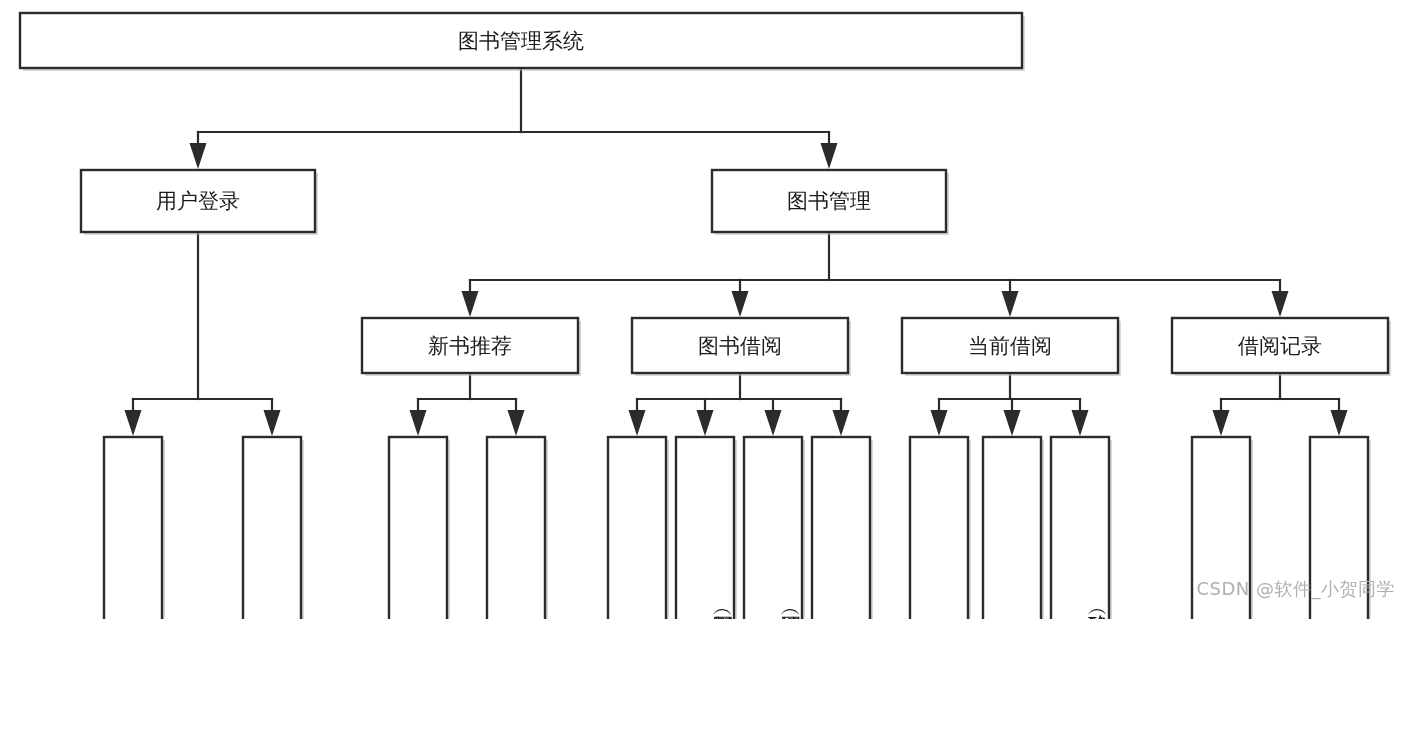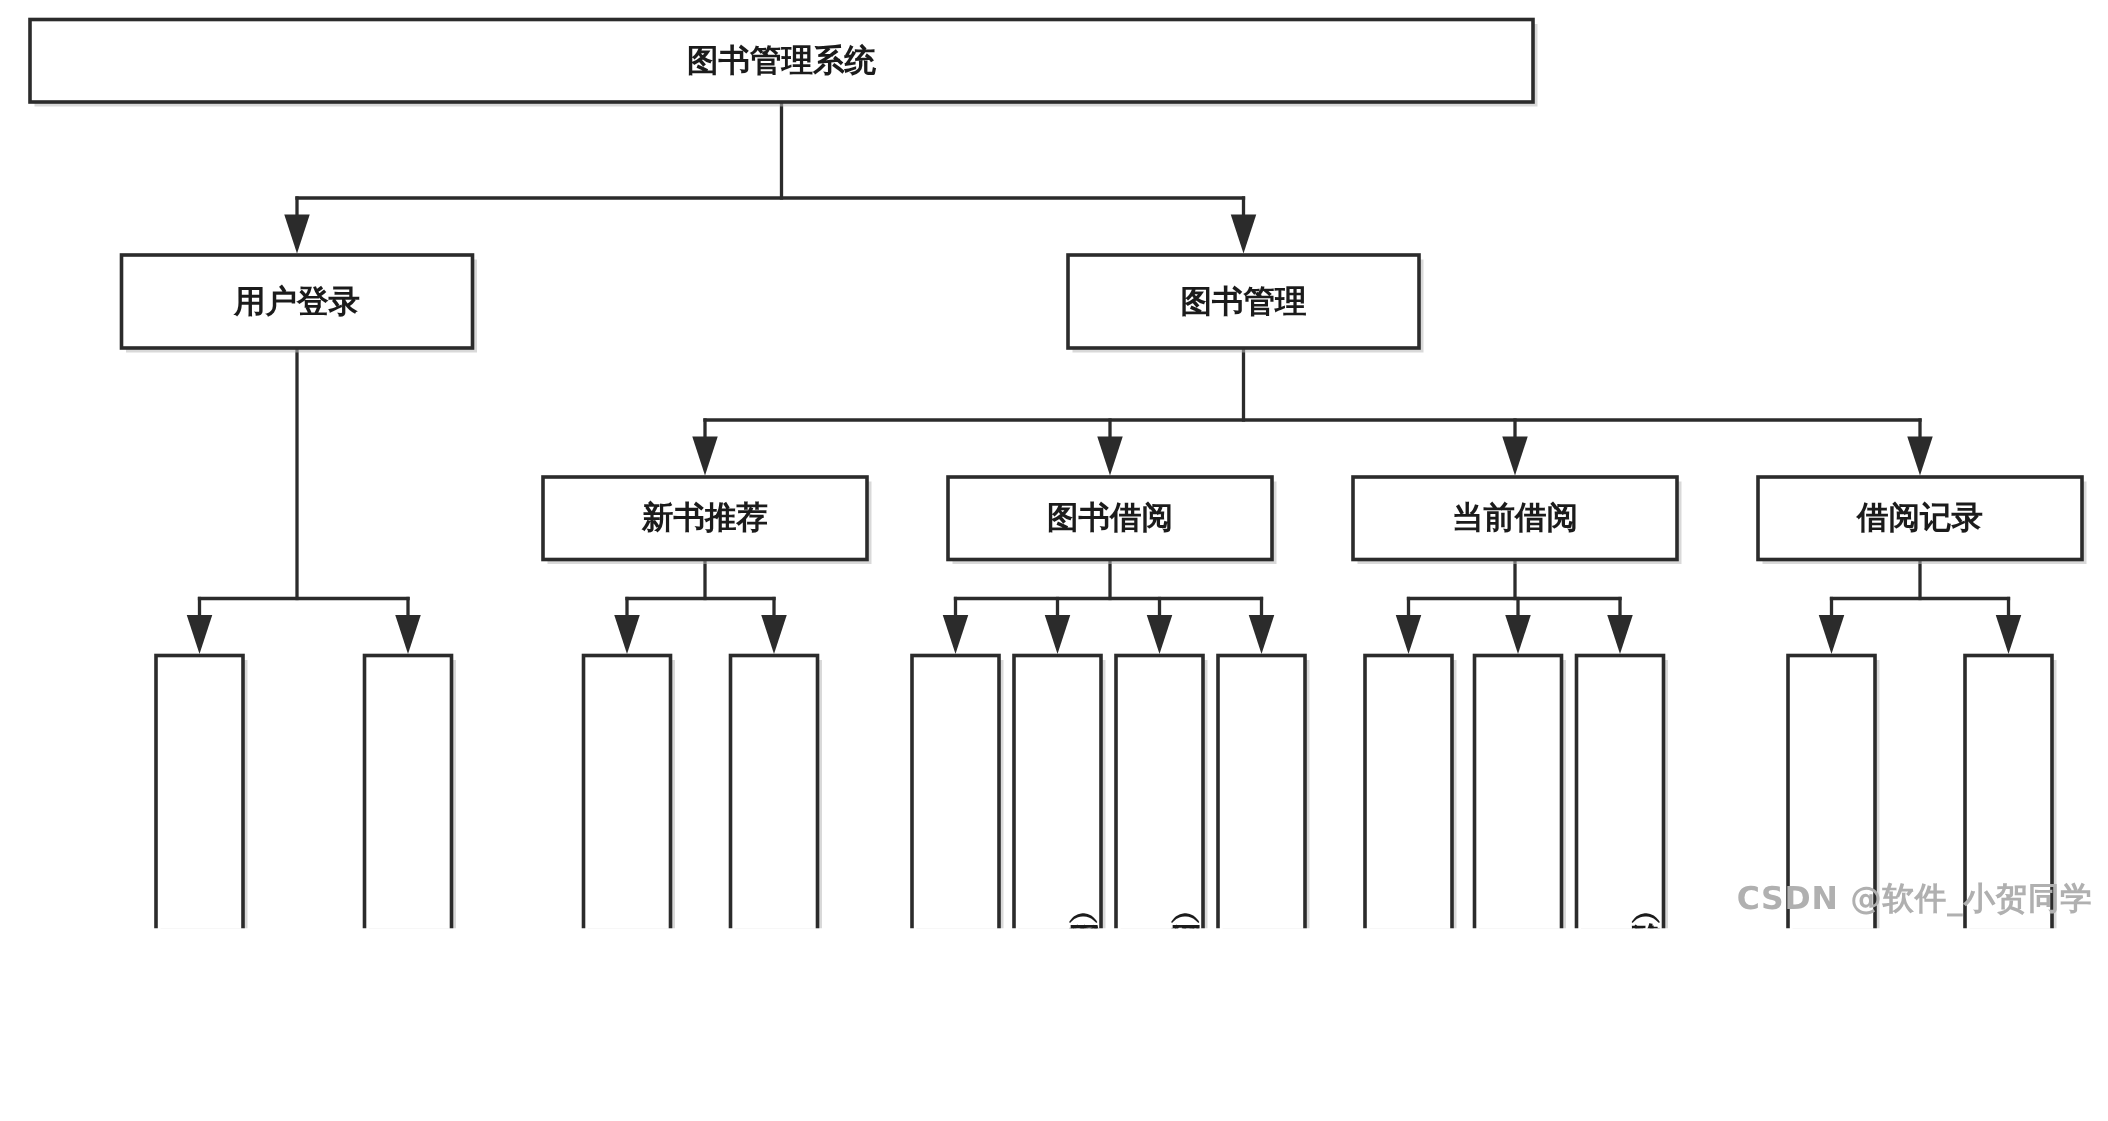--- a/index.html
+++ b/index.html
@@ -9,21 +9,20 @@
   }
   body {
     font-family: "DejaVu Sans", "Liberation Sans", sans-serif;
   }
   #diagram-root {
     position: relative;
     width: 1405px;
     height: 619px;
     background: #ffffff;
     overflow: hidden;
-    font-weight: bold;
   }
   svg#tree {
     position: absolute;
     left: 0;
     top: 0;
     width: 1405px;
     height: 747px;
   }
   .node-rect {
     fill: #ffffff;
@@ -61,23 +60,23 @@
     font-size: 21px;
     line-height: 1.12;
     color: #1b1b1b;
     letter-spacing: 1px;
     white-space: nowrap;
     pointer-events: none;
   }
   .watermark {
     position: absolute;
     right: 10px;
-    bottom: 6px;
-    font-family: "DejaVu Sans", "Liberation Sans", sans-serif;
-    font-size: 21px;
+    bottom: 18px;
+    font-family: "DejaVu Sans", "Liberation Sans", sans-serif;
+    font-size: 18px;
     color: #b0b0b0;
     letter-spacing: 0.5px;
     white-space: nowrap;
   }
 </style>
 </head>
 <body>
 
 <div id="diagram-root">
 

